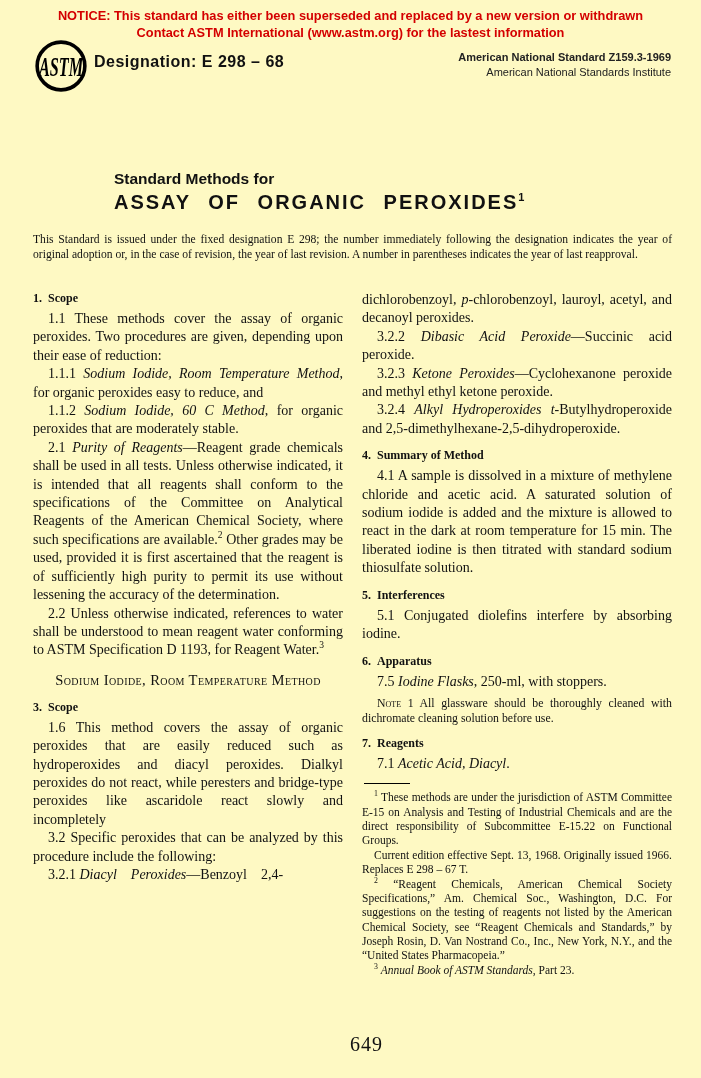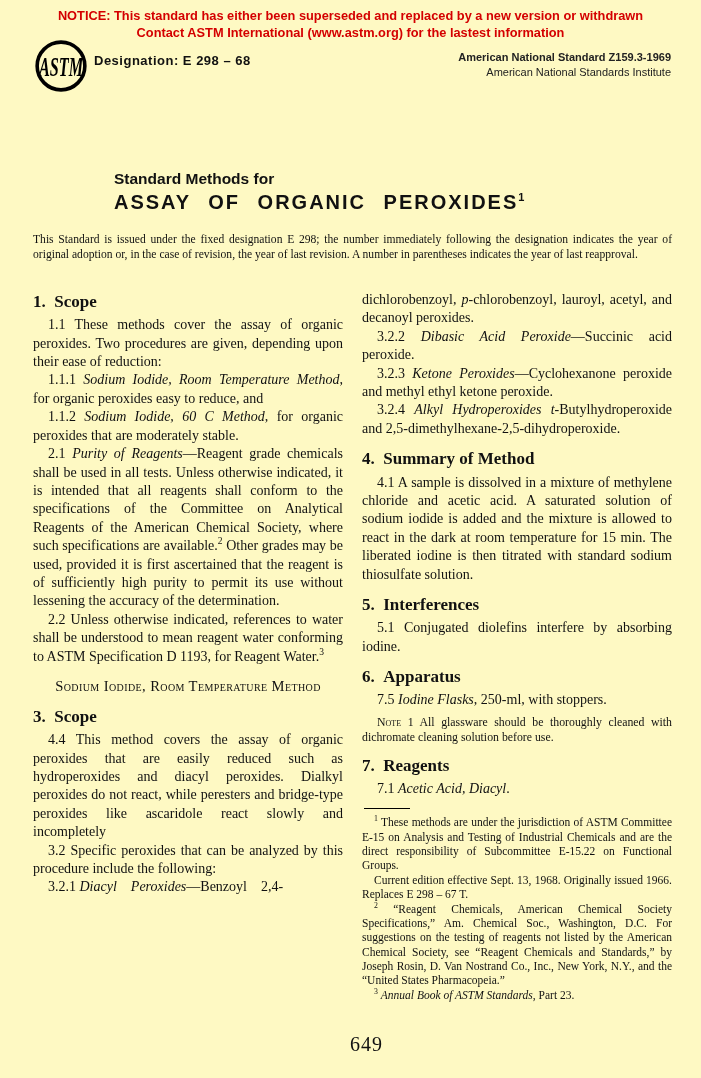--- a/index.html
+++ b/index.html
@@ -9,21 +9,21 @@
     font-family:"Liberation Serif", serif;
   }
   .notice{
     position:absolute;top:8px;left:0;width:100%;text-align:center;
     font-family:"Liberation Sans", sans-serif;font-weight:bold;
     font-size:12.8px;line-height:1.32;color:#d40000;
   }
   .logo-wrap{position:absolute;left:34px;top:38px;}
   .designation{
     position:absolute;left:94px;top:53px;
-    font-family:"Liberation Sans", sans-serif;font-weight:bold;font-size:13px;
+    font-family:"Liberation Sans", sans-serif;font-weight:bold;font-size:16px;
     letter-spacing:0.5px;
   }
   .ansi{
     position:absolute;right:30px;top:50px;text-align:right;
     font-family:"Liberation Sans", sans-serif;font-size:11px;line-height:1.4;color:#222;
   }
   .ansi .l1{font-weight:bold;}
   .title-block{position:absolute;left:92px;top:170px;margin-left:22px;}
   .title-kicker{
     font-family:"Liberation Sans", sans-serif;font-weight:bold;font-size:15.5px;margin:0;
@@ -36,21 +36,21 @@
   .issuance{
     position:absolute;left:33px;right:29px;top:233px;
     font-size:11.6px;line-height:1.28;text-align:justify;
   }
   .columns{
     position:absolute;left:33px;right:29px;top:291px;
     display:flex;gap:19px;
   }
   .col{flex:1;min-width:0;}
   .sec-head{
-    font-size:17px;font-weight:bold;margin:10px 0 4px 0;line-height:1.25;
+    font-size:12px;font-weight:bold;margin:10px 0 4px 0;line-height:1.25;
   }
   .col .sec-head:first-child{margin-top:0;}
   .para{
     font-size:14px;line-height:1.315;text-align:justify;
     text-indent:15px;margin:0;
   }
   .para.cont{text-indent:0;}
   .center-head{
     font-variant:small-caps;text-align:center;font-size:14.6px;
     letter-spacing:0.4px;line-height:1.3;margin:11px 6px 6px 6px;
@@ -112,21 +112,21 @@
       <p class="para"><span>1.1 These methods cover the assay of organic peroxides. Two procedures are given, depending upon their ease of reduction:</span></p>
       <p class="para"><span>1.1.1 </span><span style="font-style: italic;">Sodium Iodide, Room Temperature Method</span><span>, for organic peroxides easy to reduce, and</span></p>
       <p class="para"><span>1.1.2 </span><span style="font-style: italic;">Sodium Iodide, 60 C Method</span><span>, for organic peroxides that are moderately stable.</span></p>
 
       <p class="para"><span>2.1 </span><span style="font-style: italic;">Purity of Reagents</span><span>—Reagent grade chemicals shall be used in all tests. Unless otherwise indicated, it is intended that all reagents shall conform to the specifications of the Committee on Analytical Reagents of the American Chemical Society, where such specifications are available.</span><sup>2</sup><span> Other grades may be used, provided it is first ascertained that the reagent is of sufficiently high purity to permit its use without lessening the accuracy of the determination.</span></p>
       <p class="para"><span>2.2 Unless otherwise indicated, references to water shall be understood to mean reagent water conforming to ASTM Specification D 1193, for Reagent Water.</span><sup>3</sup></p>
 
       <p class="center-head">Sodium Iodide, Room Temperature Method</p>
 
       <p class="sec-head">3. Scope</p>
-      <p class="para"><span>4.4 This method covers the assay of organic peroxides that are easily reduced such as hydroperoxides and diacyl peroxides. Dialkyl peroxides do not react, while peresters and bridge-type peroxides like ascaridole react slowly and incompletely</span></p>
+      <p class="para"><span>1.6 This method covers the assay of organic peroxides that are easily reduced such as hydroperoxides and diacyl peroxides. Dialkyl peroxides do not react, while peresters and bridge-type peroxides like ascaridole react slowly and incompletely</span></p>
       <p class="para"><span>3.2 Specific peroxides that can be analyzed by this procedure include the following:</span></p>
       <p class="para"><span>3.2.1 </span><span style="font-style: italic;">Diacyl</span><span>  </span><span style="font-style: italic;">Peroxides</span><span>—Benzoyl  2,4-</span></p>
     </div>
 
     <div class="col">
       <p class="para cont"><span>dichlorobenzoyl, </span><span style="font-style: italic;">p</span><span>-chlorobenzoyl, lauroyl, acetyl, and decanoyl peroxides.</span></p>
       <p class="para"><span>3.2.2 </span><span style="font-style: italic;">Dibasic Acid Peroxide</span><span>—Succinic acid peroxide.</span></p>
       <p class="para"><span>3.2.3 </span><span style="font-style: italic;">Ketone Peroxides</span><span>—Cyclohexanone peroxide and methyl ethyl ketone peroxide.</span></p>
       <p class="para"><span>3.2.4 </span><span style="font-style: italic;">Alkyl Hydroperoxides</span><span> </span><span style="font-style: italic;">t</span><span>-Butylhydroperoxide and 2,5-dimethylhexane-2,5-dihydroperoxide.</span></p>
 

